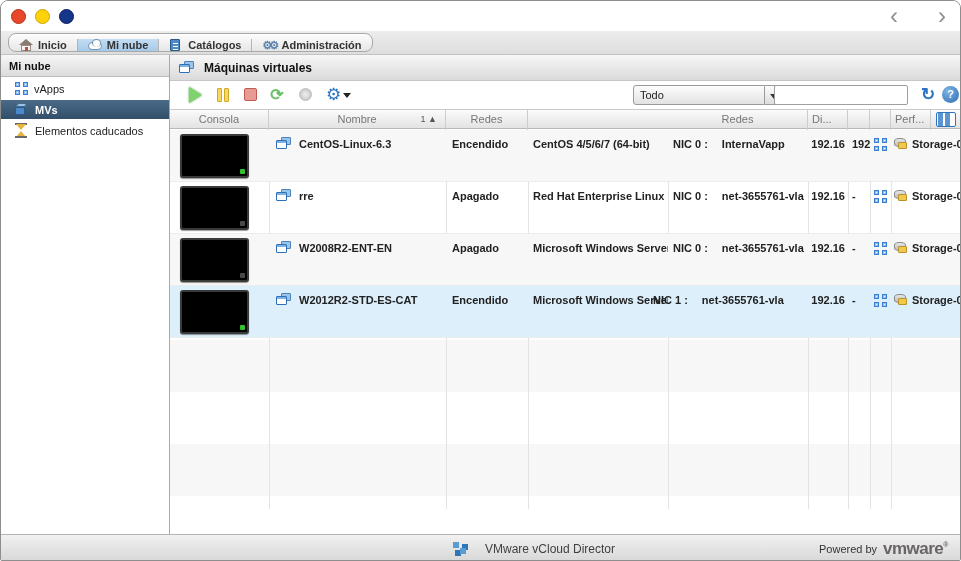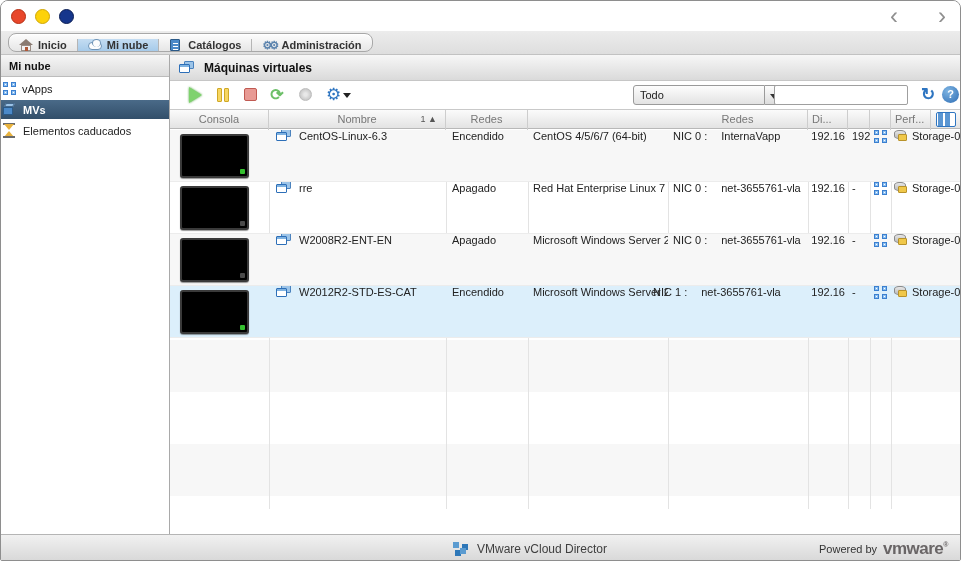--- a/index.html
+++ b/index.html
@@ -20,21 +20,21 @@
   .tabgroup { position:absolute; left:7px; top:2px; height:19px; display:flex; border:1px solid #a8a8a8; border-radius:8px; overflow:hidden; background:linear-gradient(#fdfdfd,#e6e6e6); box-shadow:0 1px 1px rgba(255,255,255,.8) inset;align-items:flex-end; }
   .tab { display:flex; align-items:center; gap:5px; padding:0 10px; font-size:11px; font-weight:bold; color:#333; border-right:1px solid #b5b5b5; cursor:default; }
   .tab:last-child { border-right:none; }
   .tab.active { background:linear-gradient(#c4ddf2,#a6cbea); }
   .tab .ticon { width:14px; height:12px; position:relative; flex:0 0 auto; }
 
   
   .content { position:absolute; left:0; top:54px; width:961px; height:479px; }
   .sidebar { position:absolute; left:0; top:0; width:169px; height:479px; background:#fff; border-right:1px solid #a9a9a9; }
   .side-hd { height:22px; background:linear-gradient(#f6f6f6,#dcdcdc); border-bottom:1px solid #bcbcbc; font-size:11px; font-weight:bold; color:#111; line-height:22px; padding-left:8px; }
-  .side-item { height:19px; display:flex; align-items:center; gap:6px; padding-left:2px; font-size:11px; color:#222; cursor:default; margin-top:2px; }
+  .side-item { height:19px; display:flex; align-items:center; gap:6px; padding-left:14px; font-size:11px; color:#222; cursor:default; margin-top:2px; }
   .side-item.selected { background:linear-gradient(#4a6a88,#324f6a); color:#fff; font-weight:bold; }
   .sicon { width:14px; height:13px; position:relative; flex:0 0 auto; }
 
   .main { position:absolute; left:169px; top:0; width:792px; height:479px; }
   .main-hd { position:absolute; left:0; top:0; width:100%; height:26px; background:linear-gradient(#f7f7f7,#dadada); border-bottom:1px solid #c6c6c6; display:flex; align-items:center; gap:9px; padding-left:9px; font-size:12px; font-weight:bold; color:#111; }
 
   
   .toolbar { position:absolute; left:0; top:26px; width:100%; height:28px; background:#fff; }
   .tbtn { position:absolute; top:5px; width:18px; height:18px; cursor:pointer; }
   .play-tri { width:0; height:0; border-left:13px solid #7fd26e; border-top:8px solid transparent; border-bottom:8px solid transparent; margin:1px 0 0 3px; filter:drop-shadow(0 0 1px #4ca23c); }
@@ -63,21 +63,21 @@
   .colpicker { position:absolute; right:6px; top:2px; width:20px; height:15px; border:1px solid #2e75c1; border-radius:2px; background:#fff; cursor:pointer; }
   .colpicker span { position:absolute; top:0; bottom:0; width:5px; background:#5b96d2; }
   .colpicker span:nth-child(1){ left:1px; } .colpicker span:nth-child(2){ left:8px; }
 
   .gbody { position:absolute; left:0; top:21px; width:100%; height:379px; background:#fff; }
   .stripe { position:absolute; left:0; width:100%; }
   .vline { position:absolute; top:0; height:379px; width:1px; background:#e3e3e3; }
   .row { position:absolute; left:0; width:100%; height:52px; border-bottom:1px solid #ececec; }
   .row.odd { background:#f7f7f7; }
   .row.selected { background:#dceffb; }
-  .cell { position:absolute; top:0; height:100%; font-size:11px; color:#222; overflow:hidden; white-space:nowrap; }
+  .cell { position:absolute; top:0; height:100%; font-size:11px; color:#222; padding-top:8px; overflow:hidden; white-space:nowrap;font-weight:bold; }
   .monitor { position:absolute; left:10px; top:4px; width:69px; height:44px; background:#000; border:2px solid #3a3a3a; border-radius:3px; box-shadow:0 1px 1px rgba(0,0,0,.4); }
   .led { position:absolute; right:2px; bottom:2px; width:5px; height:5px; border-radius:1px; background:#4a4a4a; }
   .led.on { background:#35c02f; }
   .namewrap { display:flex; gap:7px; align-items:flex-start; padding-left:7px; }
   .redeswrap { display:flex; gap:14px; padding-left:5px; }
   .right-al { text-align:right; padding-right:3px; }
   .perfwrap { display:flex; gap:4px; padding-left:3px; align-items:flex-start; }
 
   
   .vmicon { position:relative; width:16px; height:13px; flex:0 0 auto; margin-top:-1px; }
@@ -112,21 +112,21 @@
   .gearsicon { font-size:11px; color:#5b83ad; letter-spacing:-3px; line-height:12px; }
 
   
   .statusbar { position:absolute; left:0; top:533px; width:100%; height:28px; background:linear-gradient(#f1f1f1,#d7d7d7); border-top:1px solid #b5b5b5; }
   .statuspill { position:absolute; left:8px; top:4px; width:200px; height:20px; background:#fff; border:1px solid #c5c5c5; border-radius:9px; display:flex; align-items:center; gap:6px; padding:0 9px; }
   .statuspill .txt { font-size:11px; color:#1c5a9e; white-space:nowrap; }
   .runicon { position:relative; width:13px; height:13px; flex:0 0 auto; }
   .runicon span { position:absolute; bottom:0; width:3px; background:#3da23d; border:1px solid #2c7a2c; }
   .runicon span:nth-child(1){left:0;height:7px;} .runicon span:nth-child(2){left:4px;height:10px;} .runicon span:nth-child(3){left:8px;height:13px;}
   .checkicon { width:14px; height:14px; border-radius:50%; background:radial-gradient(circle at 35% 30%, #7ed07e, #2f9a38); color:#fff; font-size:10px; font-weight:bold; text-align:center; line-height:14px; flex:0 0 auto; }
-  .product { position:absolute; left:452px; top:7px; display:flex; gap:8px; align-items:center; font-size:12px; color:#3f3f3f; }
+  .product { position:absolute; left:452px; top:7px; display:flex; gap:16px; align-items:center; font-size:12px; color:#3f3f3f; }
   .vclogo { position:relative; width:16px; height:14px; }
   .vclogo span { position:absolute; width:6px; height:6px; background:#2d77b8; }
   .vclogo span:nth-child(1){left:0;top:0;background:#5b9bd0;} .vclogo span:nth-child(2){right:1px;top:2px;}
   .vclogo span:nth-child(3){left:2px;bottom:0;} .vclogo span:nth-child(4){right:3px;bottom:2px;background:#5b9bd0;}
   .powered { position:absolute; left:818px; top:8px; font-size:11px; color:#333; }
   .vmware-logo { position:absolute; left:882px; top:4px; font-size:17px; font-weight:bold; color:#696566; letter-spacing:-0.5px; }
   .vmware-logo sup { font-size:7px; }
 </style>
 </head>
 <body>

